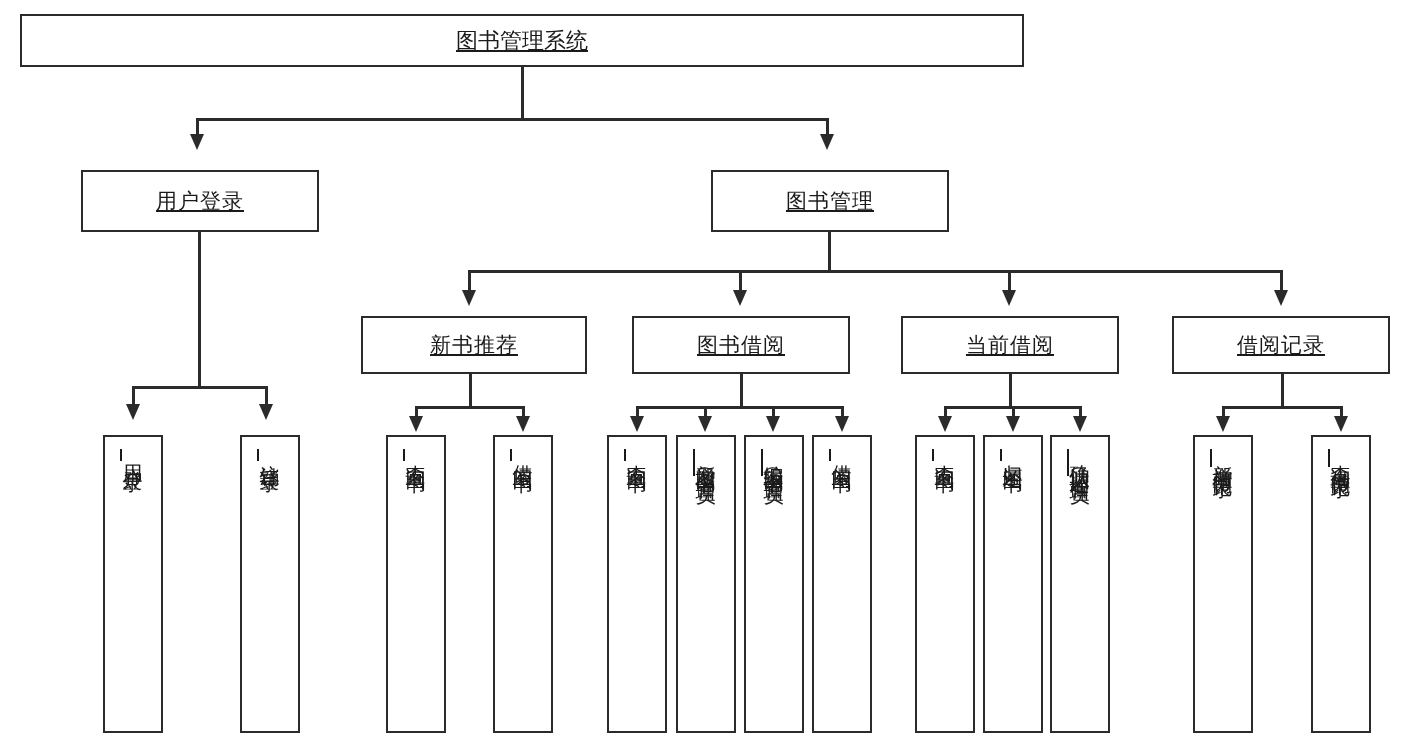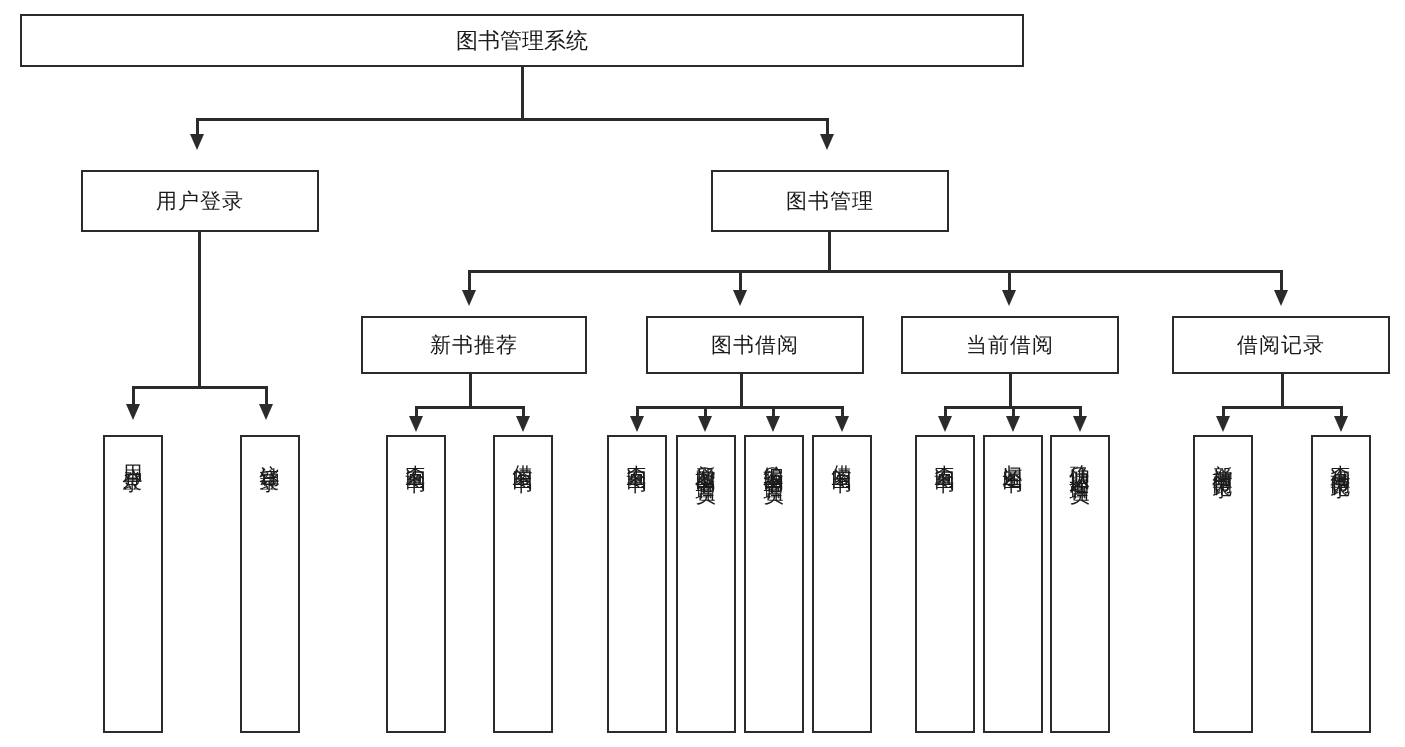--- a/index.html
+++ b/index.html
@@ -20,20 +20,21 @@
   
   .node {
     position: absolute;
     box-sizing: border-box;
     background: #ffffff;
     border: 2.5px solid #2b2b2b;
     display: flex;
     align-items: center;
     justify-content: center;
     color: #1a1a1a;
+    text-decoration: underline;
   }
   .node.h {
     font-size: 21px;
     letter-spacing: 1px;
     line-height: 1.1;
   }
   .node.root {
     font-size: 22px;
   }
   .node.leaf {
@@ -123,21 +124,21 @@
   <div class="ln vln" style="left:1008px; top:270px; height:22px;"></div>
   <div class="ln vln" style="left:1280px; top:270px; height:22px;"></div>
   <div class="arrow" style="left:462px; top:290px;"></div>
   <div class="arrow" style="left:733px; top:290px;"></div>
   <div class="arrow" style="left:1002px; top:290px;"></div>
   <div class="arrow" style="left:1274px; top:290px;"></div>
 
   <div class="node h" style="left:361px; top:316px; width:226px; height:58px;">
     <span>新书推荐</span>
   </div>
-  <div class="node h" style="left:632px; top:316px; width:218px; height:58px;margin-left:14px;">
+  <div class="node h" style="left:632px; top:316px; width:218px; height:58px;">
     <span>图书借阅</span>
   </div>
   <div class="node h" style="left:1172px; top:316px; width:218px; height:58px;">
     <span>借阅记录</span>
   </div>
   <div class="node h" style="left:901px; top:316px; width:218px; height:58px;">
     <span>当前借阅</span>
   </div>
 
   <div class="ln vln" style="left:469px; top:374px; height:34px;"></div>

